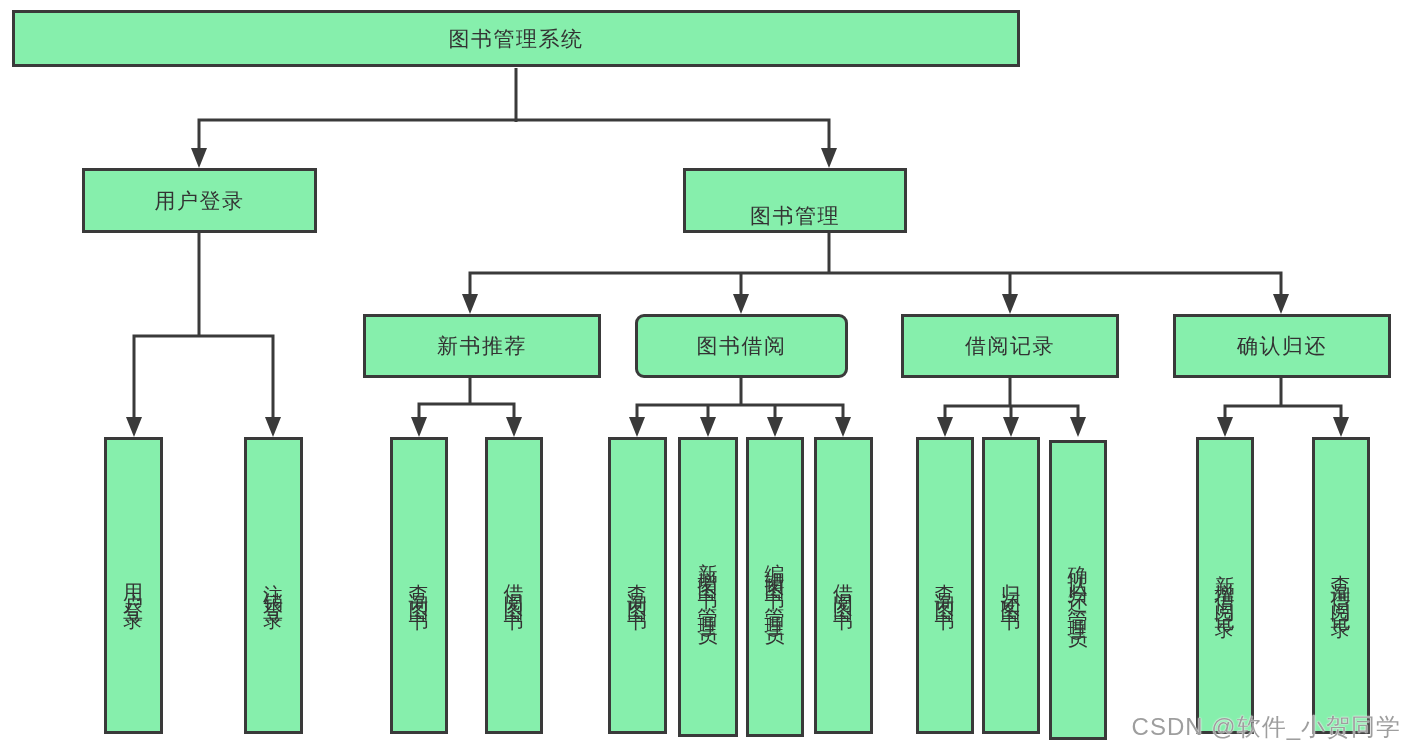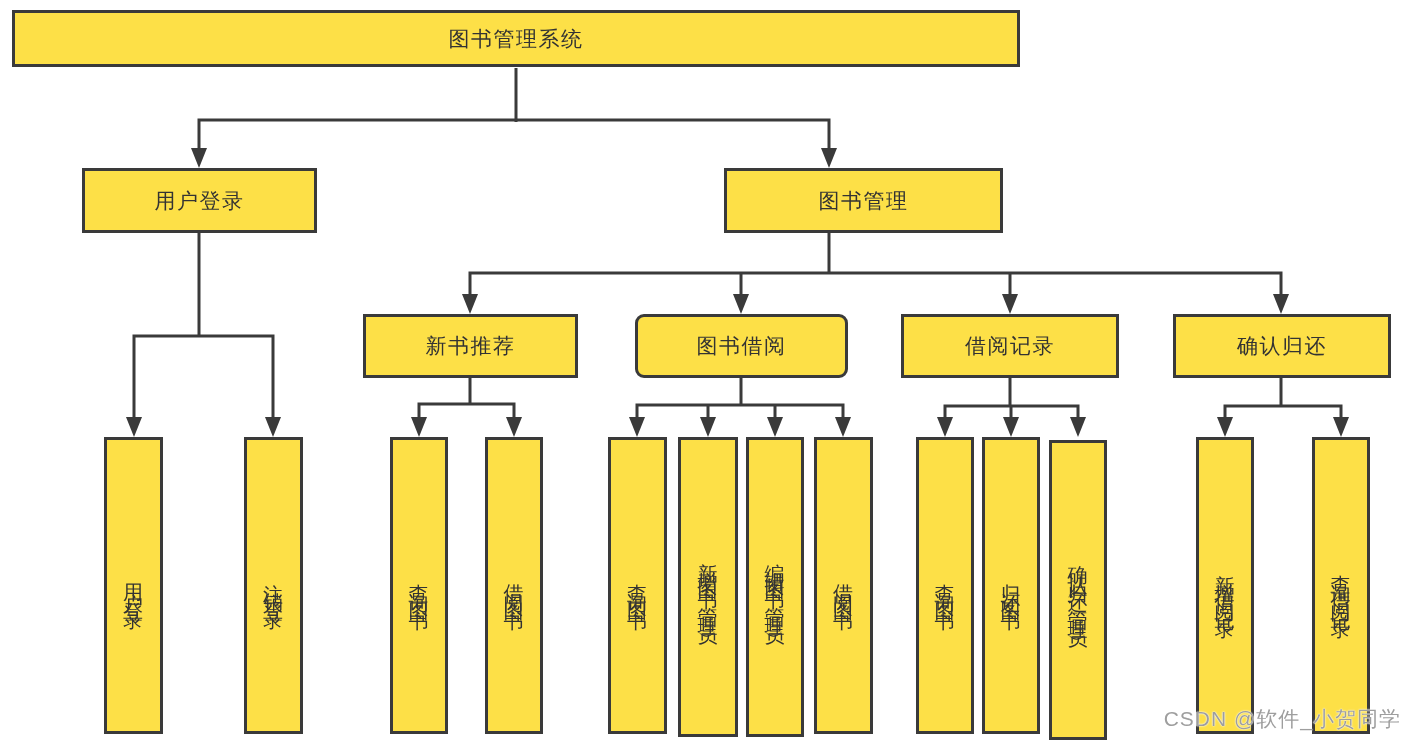--- a/index.html
+++ b/index.html
@@ -11,33 +11,33 @@
   html,body{margin:0;padding:0;}
   body{
     width:1405px;height:747px;position:relative;overflow:hidden;
     background:var(--background);
     font-family:"Liberation Sans",sans-serif;
   }
   .stage{position:absolute;left:0;top:0;width:1405px;height:747px;}
   .connectors{position:absolute;left:0;top:0;color:var(--border);}
   .box{
     position:absolute;box-sizing:border-box;
-    border:3px solid var(--border);background:#fde047;
+    border:3px solid var(--border);background:#86efac;
     display:flex;align-items:center;justify-content:center;
     color:var(--text);
   }
   .hbox{font-size:21px;letter-spacing:1.5px;}
   .vbox .vlabel{
     writing-mode:vertical-rl;text-orientation:mixed;
     font-size:20px;line-height:1;letter-spacing:9px;
     white-space:nowrap;
   }
   .watermark{
-    position:absolute;right:4px;bottom:14px;z-index:5;
-    font-size:21px;color:var(--watermark);
+    position:absolute;right:4px;bottom:4px;z-index:5;
+    font-size:24px;color:var(--watermark);
     text-shadow:0 0 2px #ffffff, 0 0 1px #ffffff;
     letter-spacing:1px;
   }
 </style>
 </head>
 <body>
 
 <div class="stage">
 
   <svg class="connectors" width="1405" height="747" viewBox="0 0 1405 747" aria-hidden="true">
@@ -87,25 +87,25 @@
     </g>
   </svg>
 
   <div class="box hbox" style="left:12px;top:10px;width:1008px;height:57px;">
     <span>图书管理系统</span>
   </div>
 
   <div class="box hbox" style="left:82px;top:168px;width:235px;height:65px;">
     <span>用户登录</span>
   </div>
-  <div class="box hbox" style="left:724px;top:168px;width:279px;height:65px;">
+  <div class="box hbox" style="left:683px;top:168px;width:224px;height:65px;align-items:flex-end;">
     <span>图书管理</span>
   </div>
 
-  <div class="box hbox" style="left:363px;top:314px;width:215px;height:64px;">
+  <div class="box hbox" style="left:363px;top:314px;width:238px;height:64px;">
     <span>新书推荐</span>
   </div>
   <div class="box hbox" style="left:635px;top:314px;width:213px;height:64px;border-radius:9px;">
     <span>图书借阅</span>
   </div>
   <div class="box hbox" style="left:901px;top:314px;width:218px;height:64px;">
     <span>借阅记录</span>
   </div>
   <div class="box hbox" style="left:1173px;top:314px;width:218px;height:64px;">
     <span>确认归还</span>

